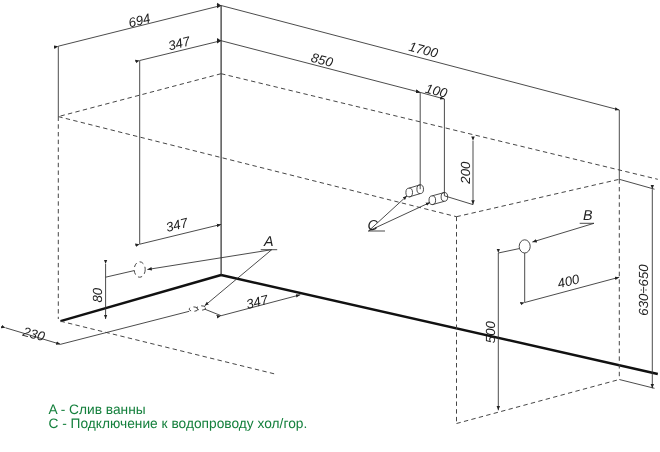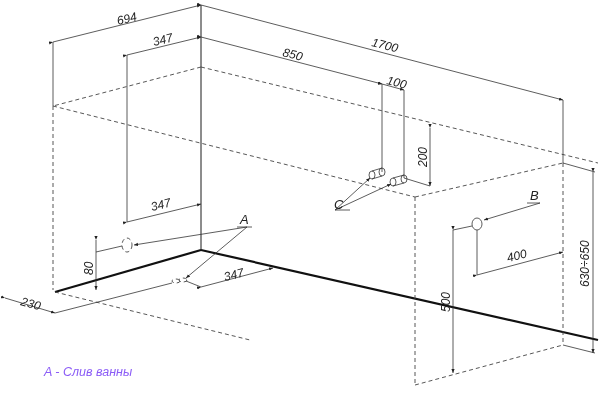--- a/index.html
+++ b/index.html
@@ -4,21 +4,21 @@
 <style>
   html, body { margin: 0; padding: 0; background: #ffffff; }
   body { width: 600px; height: 411px; position: relative; overflow: hidden; font-family: "Liberation Sans", sans-serif; }
   svg { position: absolute; left: 0; top: 0; }
   .solid { stroke: #1a1a1a; stroke-width: 1; fill: none; }
   .thick { stroke: #111; stroke-width: 2.2; fill: none; }
   .thin { stroke: #333; stroke-width: 0.8; fill: none; }
   .dash { stroke: #444; stroke-width: 0.9; fill: none; stroke-dasharray: 4 3; }
   .dim { font-family: "Liberation Sans", sans-serif; font-size: 12px; font-style: italic; fill: #222; }
   .lbl { font-family: "Liberation Sans", sans-serif; font-size: 13px; font-style: italic; fill: #222; }
-  .legend { position: absolute; left: 44px; top: 366px; font-family: "Liberation Sans", sans-serif; font-style: italic; font-size: 12.5px; line-height: 13px; color: #8b5cf6; }
+  .legend { position: absolute; left: 44px; top: 366px; font-family: "Liberation Sans", sans-serif; font-size: 12.5px; line-height: 13px; color: #15803d; }
   .legend div { white-space: nowrap; }
 </style>
 </head>
 <body>
 
 <svg width="600" height="411" viewBox="0 0 600 411">
   <defs>
     <marker id="arr" markerWidth="6" markerHeight="6" refX="5" refY="3" orient="auto">
       <path d="M0,1 L5,3 L0,5 z" fill="#222"></path>
     </marker>
@@ -132,13 +132,14 @@
   <g>
     <line class="thin" x1="563" y1="163" x2="595" y2="172"></line>
     <line class="thin" x1="563" y1="345" x2="595" y2="353"></line>
     <line class="thin" x1="593" y1="172" x2="593" y2="353" marker-start="url(#arr)" marker-end="url(#arr)"></line>
     <text class="dim" x="589" y="287" transform="rotate(-90 589 287)">630÷650</text>
   </g>
 </svg>
 
 <div class="legend">
   <div>A - Слив ванны</div>
+  <div>C - Подключение к водопроводу хол/гор.</div>
 </div>
 
 </body></html>

